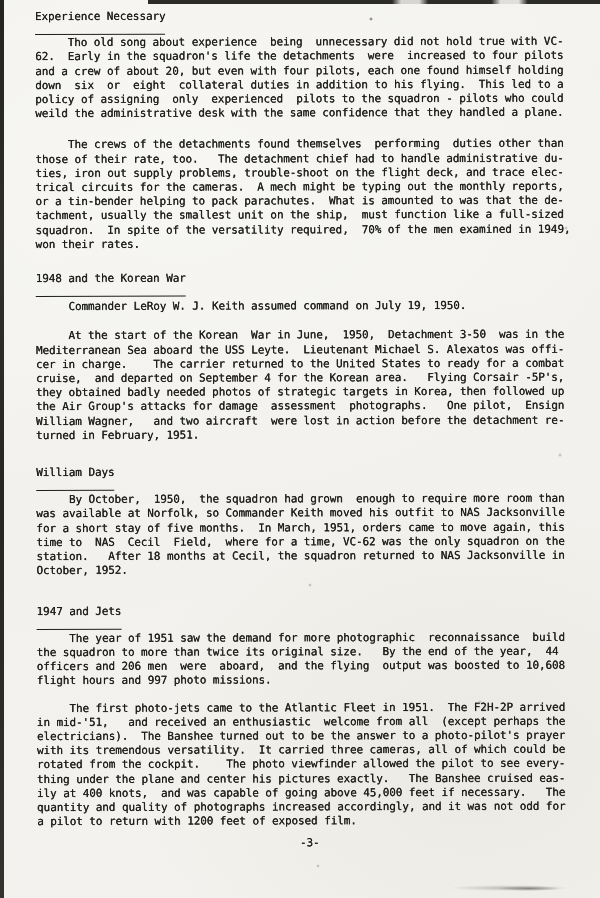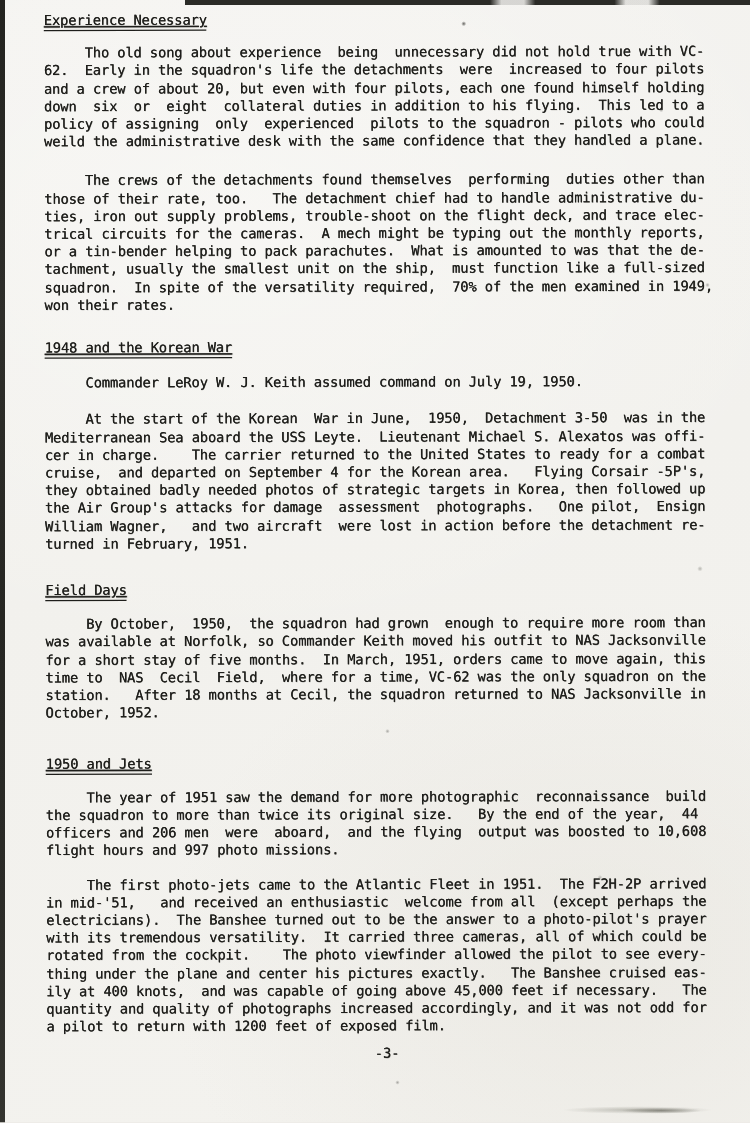--- a/index.html
+++ b/index.html
@@ -81,22 +81,21 @@
     text-shadow: 0 0 0.5px rgba(30,30,27,0.85), 0.3px 0.3px 0.4px rgba(34,34,30,0.35);
   }
   .heading {
     margin: 0;
     font-size: 11px;
     font-weight: normal;
     line-height: 14.2px;
   }
   .heading span {
     border-bottom: 1px solid #1e1e1b;
-    padding-bottom: 1px;
-    text-decoration: underline;
+    padding-bottom: 11px;
   }
   .para {
     margin: 0;
     white-space: pre;
   }
   .footer {
     margin: 0;
     text-align: center;
     white-space: pre;
   }
@@ -143,29 +142,29 @@
     <p class="para mt-p3">     Commander LeRoy W. J. Keith assumed command on July 19, 1950.</p>
     <p class="para mt-p4">     At the start of the Korean  War in June,  1950,  Detachment 3-50  was in the
 Mediterranean Sea aboard the USS Leyte.  Lieutenant Michael S. Alexatos was offi-
 cer in charge.    The carrier returned to the United States to ready for a combat
 cruise,  and departed on September 4 for the Korean area.   Flying Corsair -5P's,
 they obtained badly needed photos of strategic targets in Korea, then followed up
 the Air Group's attacks for damage  assessment  photographs.   One pilot,  Ensign
 William Wagner,   and two aircraft  were lost in action before the detachment re-
 turned in February, 1951.</p>
 
-    <h2 class="heading mt-h3"><span>Field Days</span></h2>
+    <h2 class="heading mt-h3"><span>William Days</span></h2>
     <p class="para mt-p5">     By October,  1950,  the squadron had grown  enough to require more room than
 was available at Norfolk, so Commander Keith moved his outfit to NAS Jacksonville
 for a short stay of five months.  In March, 1951, orders came to move again, this
 time to  NAS  Cecil  Field,  where for a time, VC-62 was the only squadron on the
 station.   After 18 months at Cecil, the squadron returned to NAS Jacksonville in
 October, 1952.</p>
 
-    <h2 class="heading mt-h4"><span>1950 and Jets</span></h2>
+    <h2 class="heading mt-h4"><span>1947 and Jets</span></h2>
     <p class="para mt-p6">     The year of 1951 saw the demand for more photographic  reconnaissance  build
 the squadron to more than twice its original size.   By the end of the year,  44
 officers and 206 men  were  aboard,  and the flying  output was boosted to 10,608
 flight hours and 997 photo missions.</p>
     <p class="para mt-p7">     The first photo-jets came to the Atlantic Fleet in 1951.  The F2H-2P arrived
 in mid-'51,   and received an enthusiastic  welcome from all  (except perhaps the
 electricians).  The Banshee turned out to be the answer to a photo-pilot's prayer
 with its tremendous versatility.  It carried three cameras, all of which could be
 rotated from the cockpit.    The photo viewfinder allowed the pilot to see every-
 thing under the plane and center his pictures exactly.   The Banshee cruised eas-

